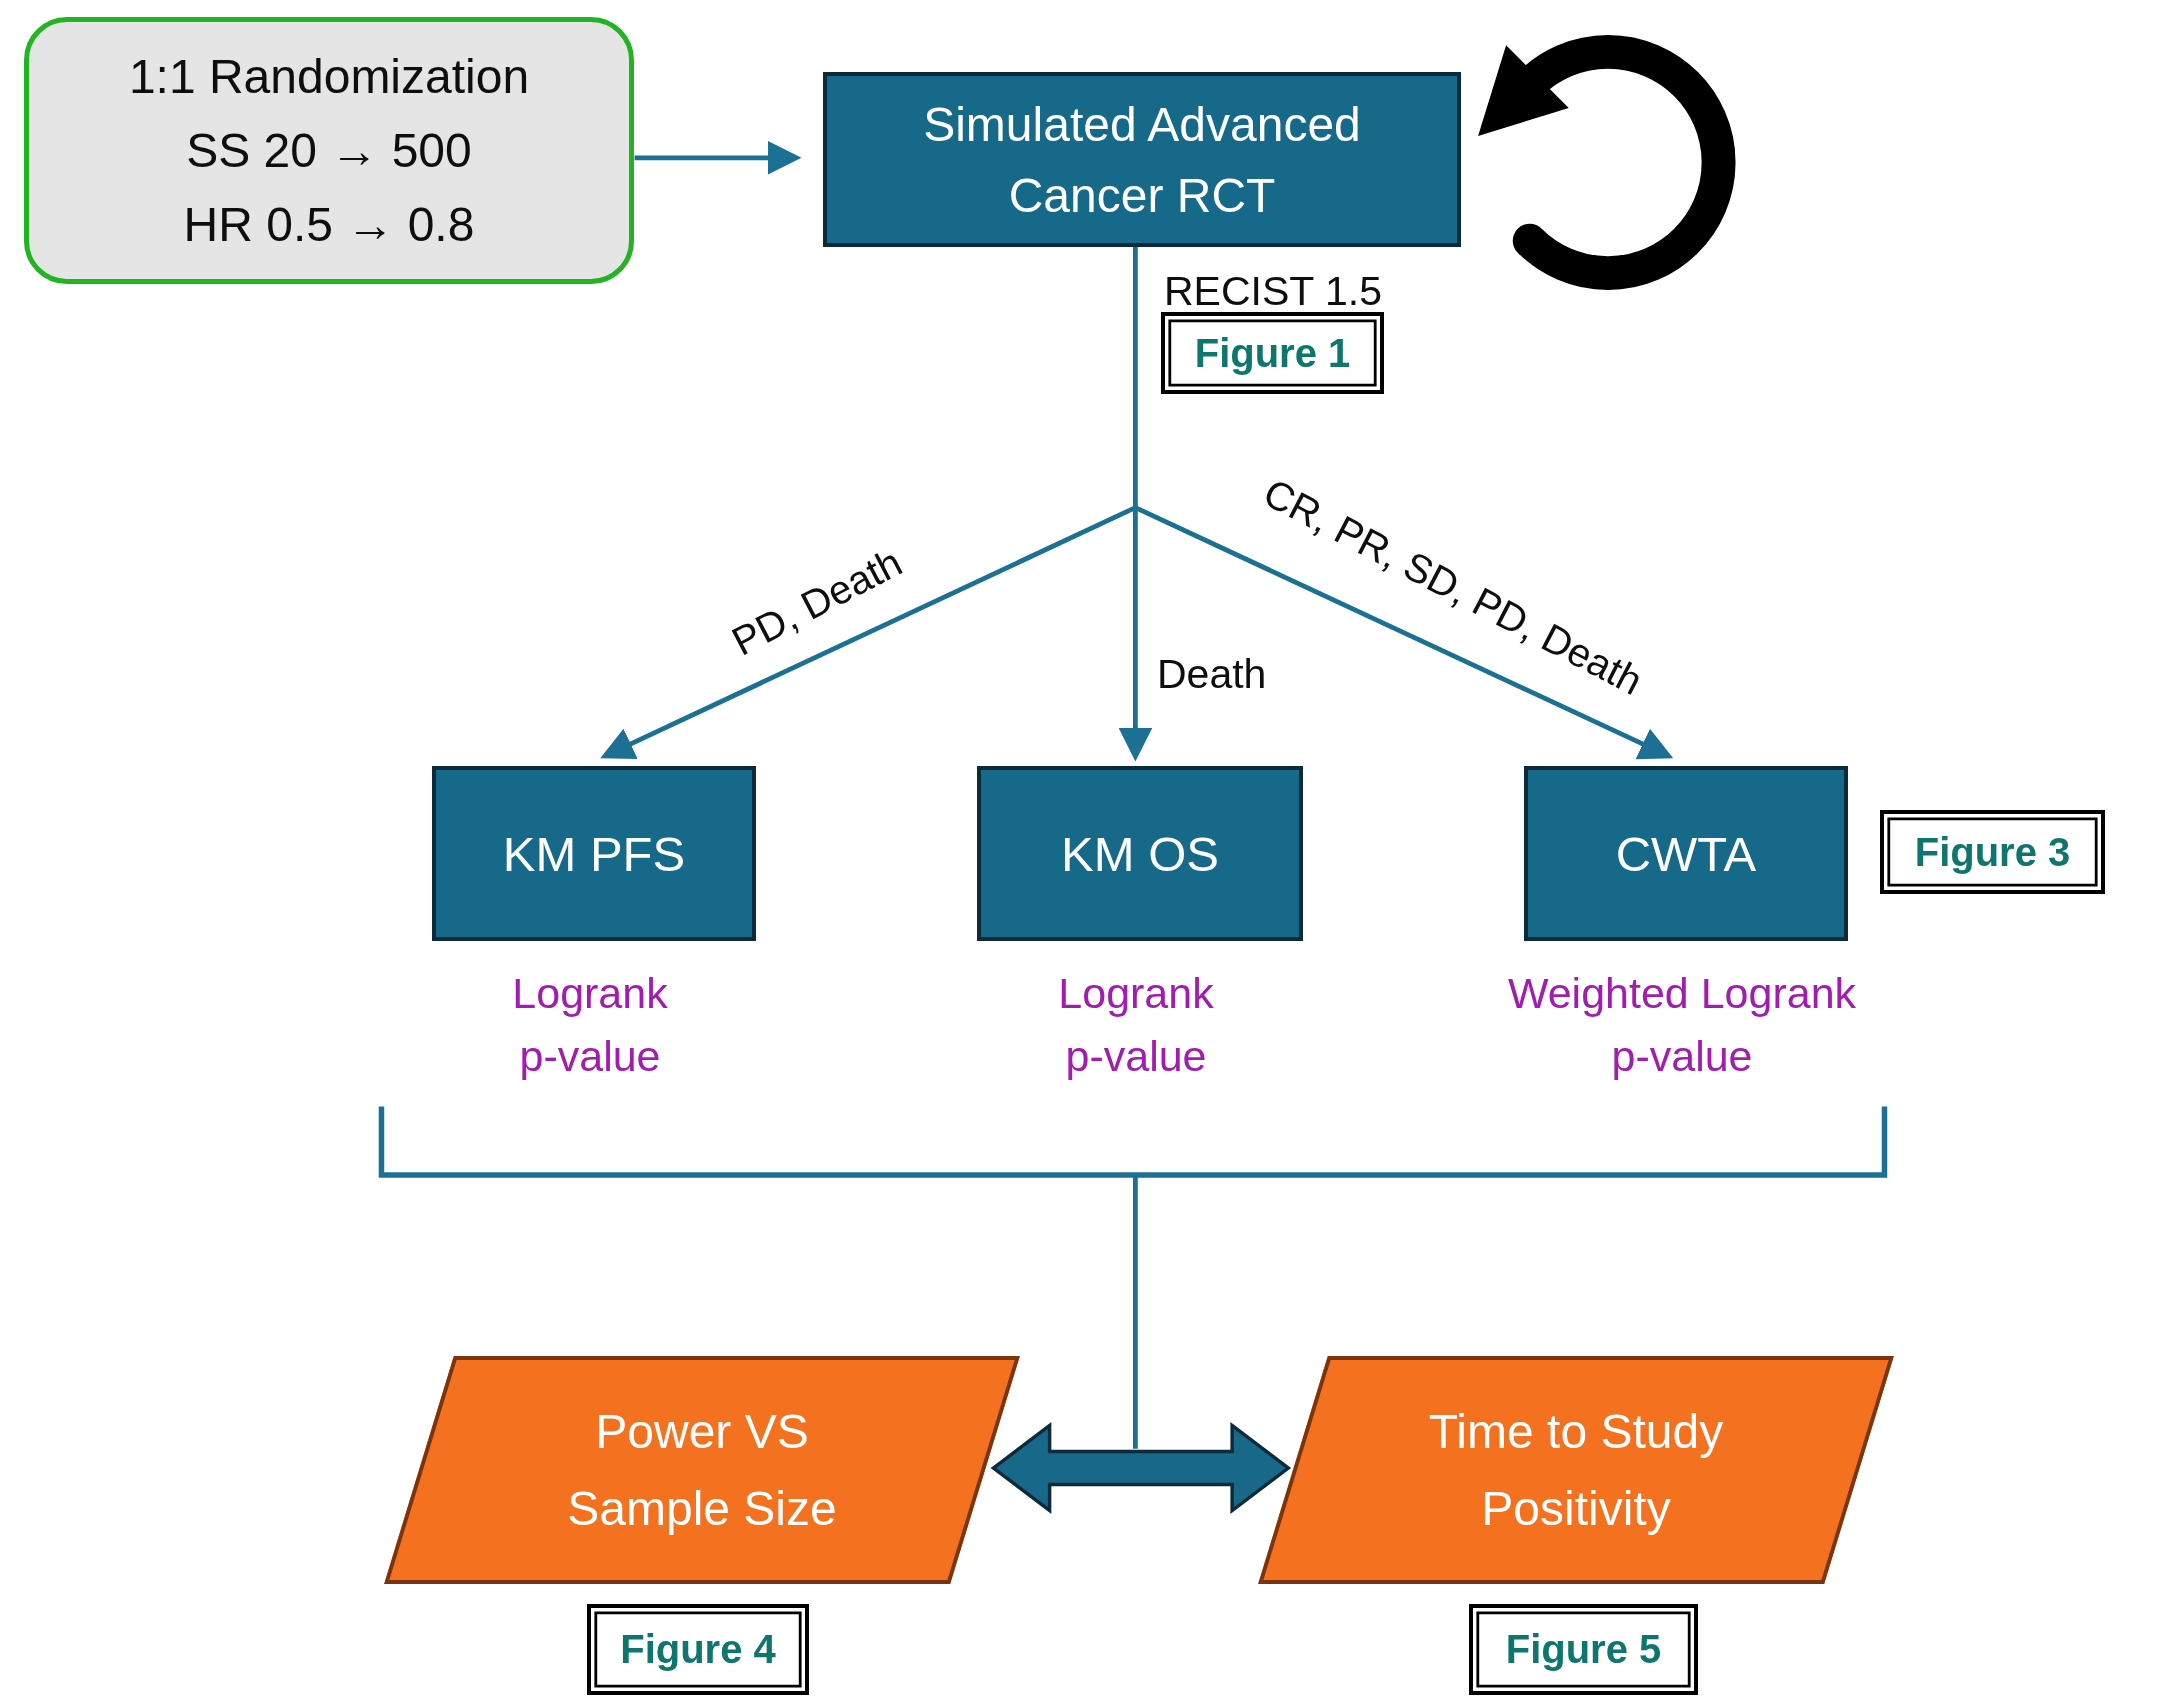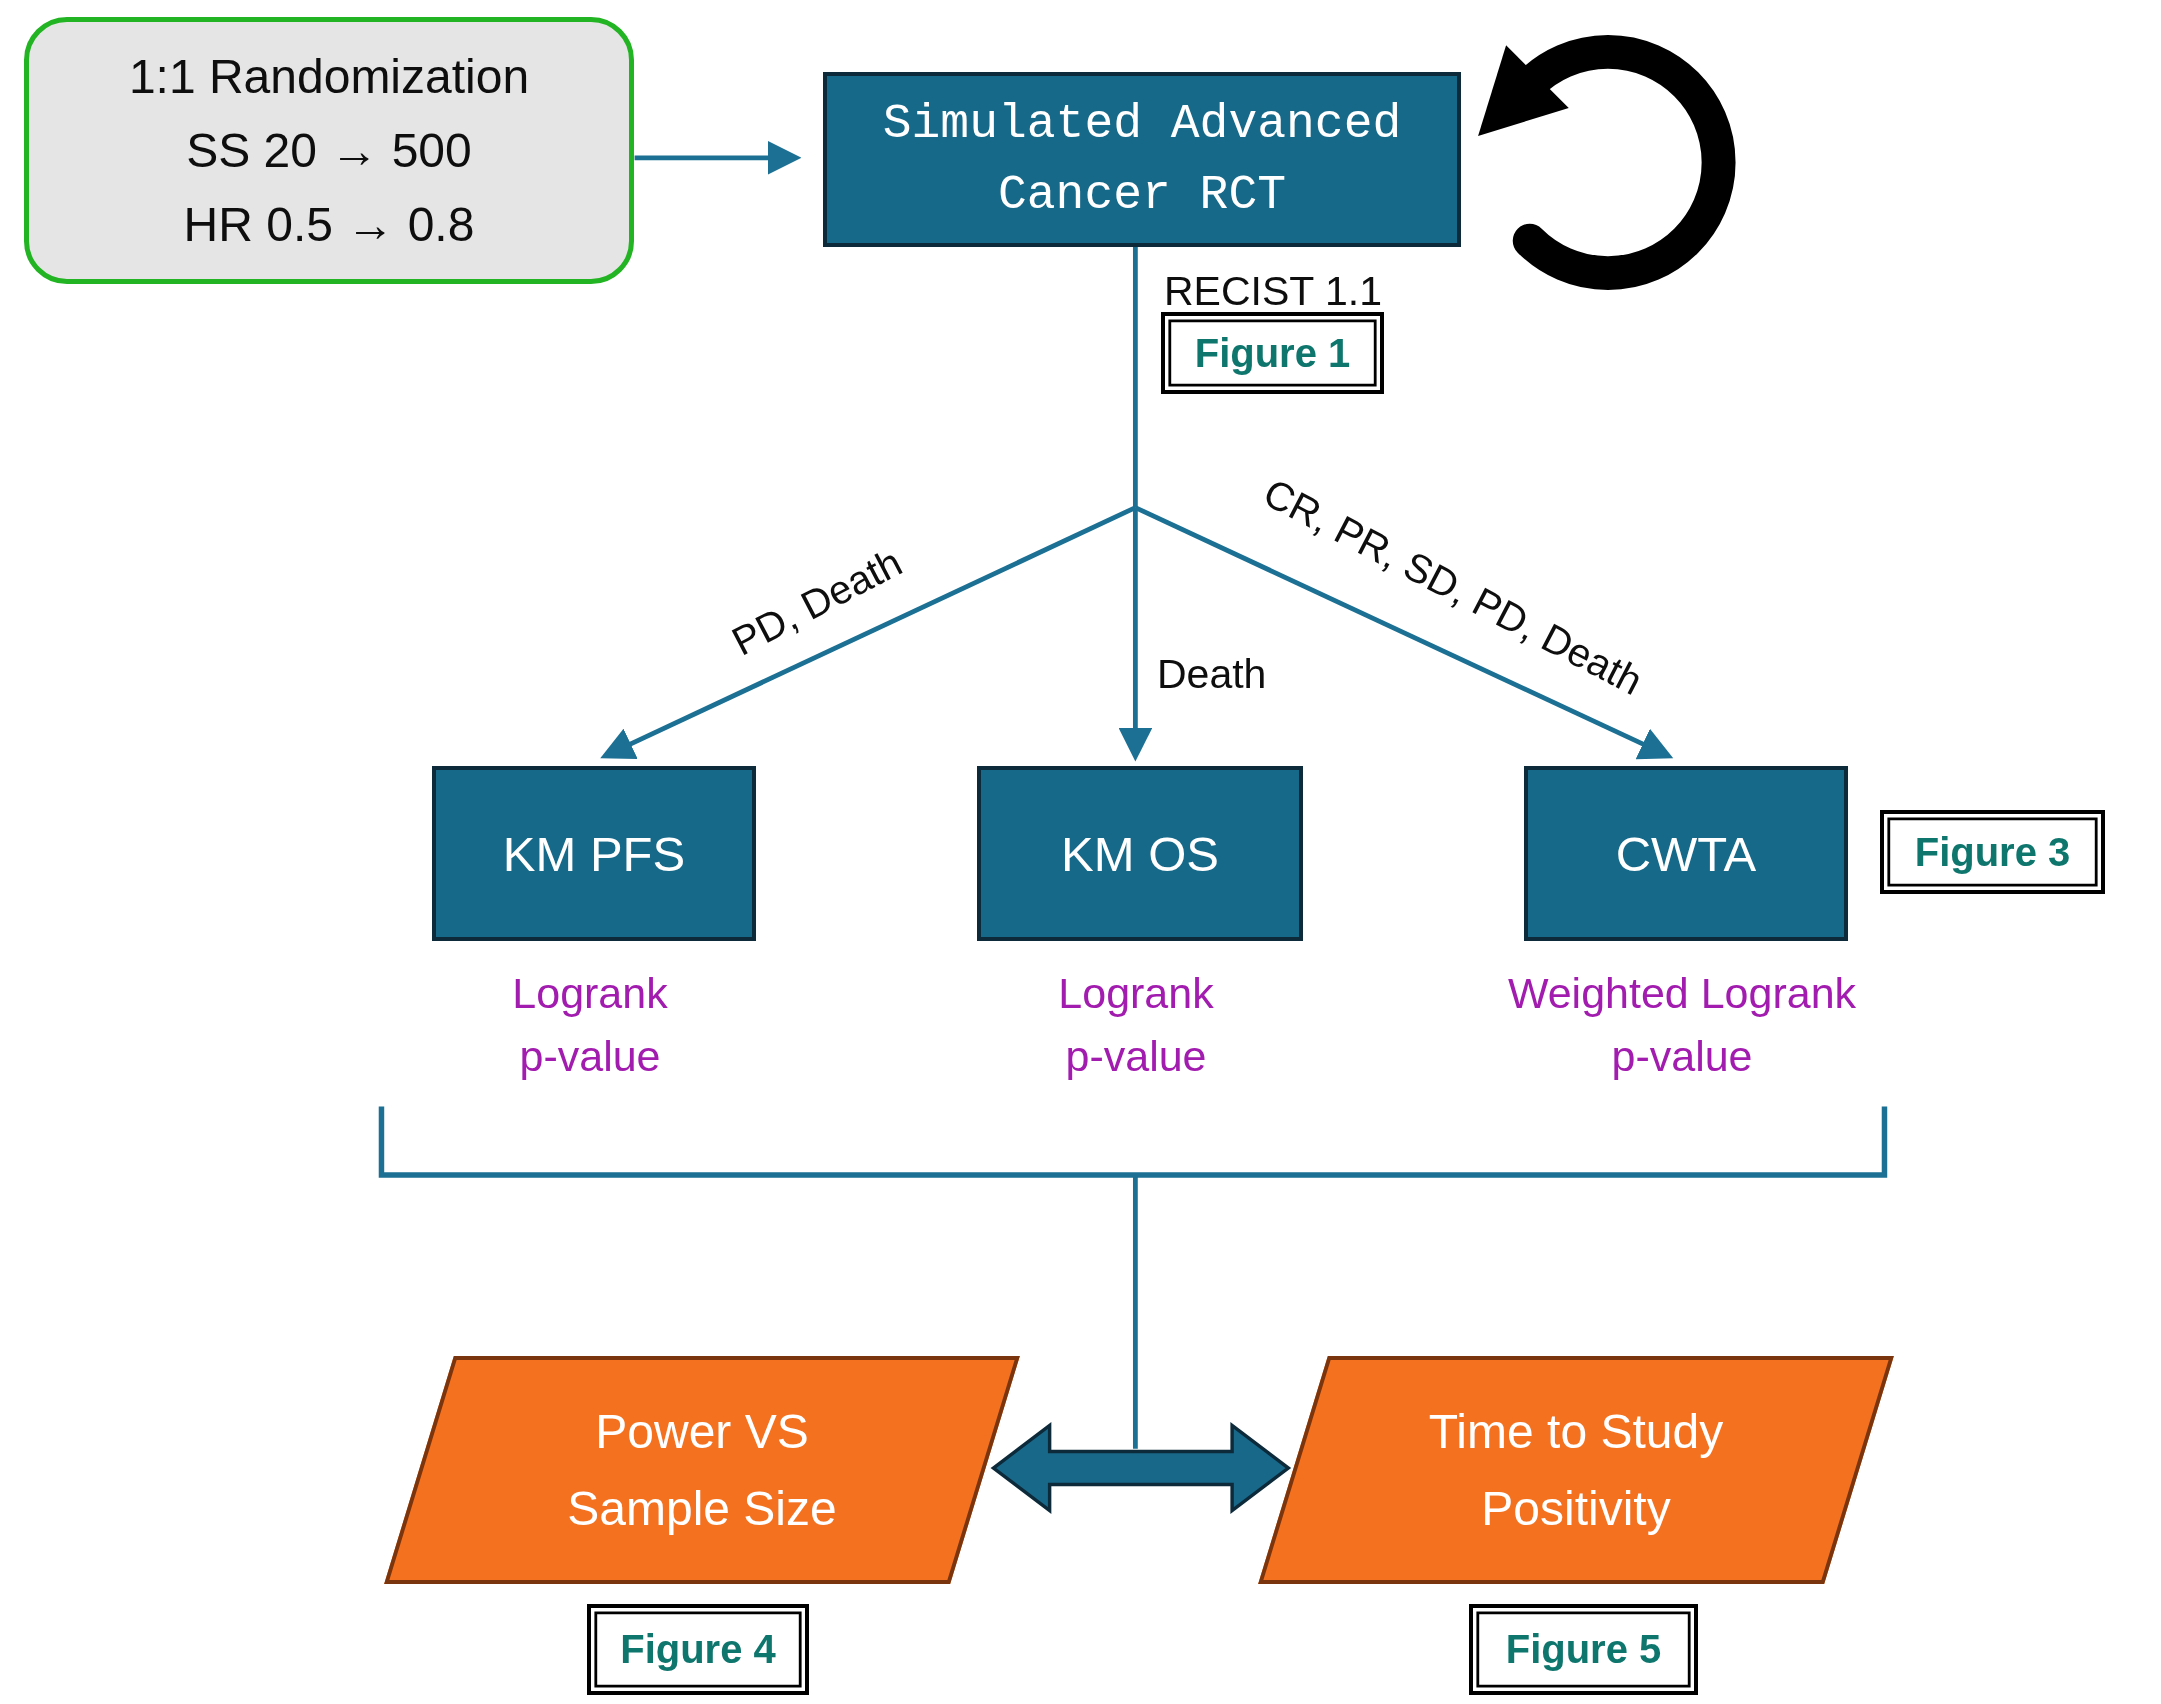--- a/index.html
+++ b/index.html
@@ -25,21 +25,21 @@
     left:24px;top:17px;width:600px;height:257px;
     border:5.5px solid var(--green-border);border-radius:43px;background:#e5e5e5;
     font-size:48px;line-height:74px;font-weight:500;
   }
 
   
   .teal-box{
     background:var(--teal-fill);border:4.1px solid var(--dark-border);
     color:#ffffff;
   }
-  #rct-box{left:823px;top:72px;width:630px;height:167px;font-size:48px;line-height:71px;font-family:Liberation Mono, monospace;}
+  #rct-box{left:823px;top:72px;width:630px;height:167px;font-size:48px;line-height:71px;}
 
   
   #loop-svg{left:1453px;top:15px;width:295px;height:295px;}
   #loop-label{left:1794px;top:137px;font-size:43px;white-space:nowrap;}
 
   
   .lbl{font-size:41px;white-space:nowrap;}
   #recist-label{left:1164px;top:268px;}
   #branch-center-label{left:1157px;top:651px;}
   .rot-lbl{font-size:40px;white-space:nowrap;}
@@ -117,21 +117,21 @@
   <div id="rct-box" class="abs center-col teal-box">
     <div>Simulated Advanced</div>
     <div>Cancer RCT</div>
   </div>
 
   <svg id="loop-svg" class="abs" viewBox="0 0 400 400">
     <path d="M104,306 A150,150 0 1 0 104,94" fill="none" stroke="#000000" stroke-width="46" stroke-linecap="round"></path>
     <polygon points="34,164 157,126 72,41" fill="#000000"></polygon>
   </svg>
 
-  <div id="recist-label" class="abs lbl">RECIST 1.1</div>
+  <div id="recist-label" class="abs lbl">RECIST 1.5</div>
   <div id="figure1-tag" class="abs figure-tag">Figure 1</div>
 
   <div id="branch-left-label" class="abs rot-lbl">PD, Death</div>
   <div id="branch-center-label" class="abs lbl">Death</div>
   <div id="branch-right-label" class="abs rot-lbl">CR, PR, SD, PD, Death</div>
 
   <div id="km-pfs-box" class="abs center-col teal-box endpoint-box">
     <div>KM PFS</div>
   </div>
   <div id="km-os-box" class="abs center-col teal-box endpoint-box">

